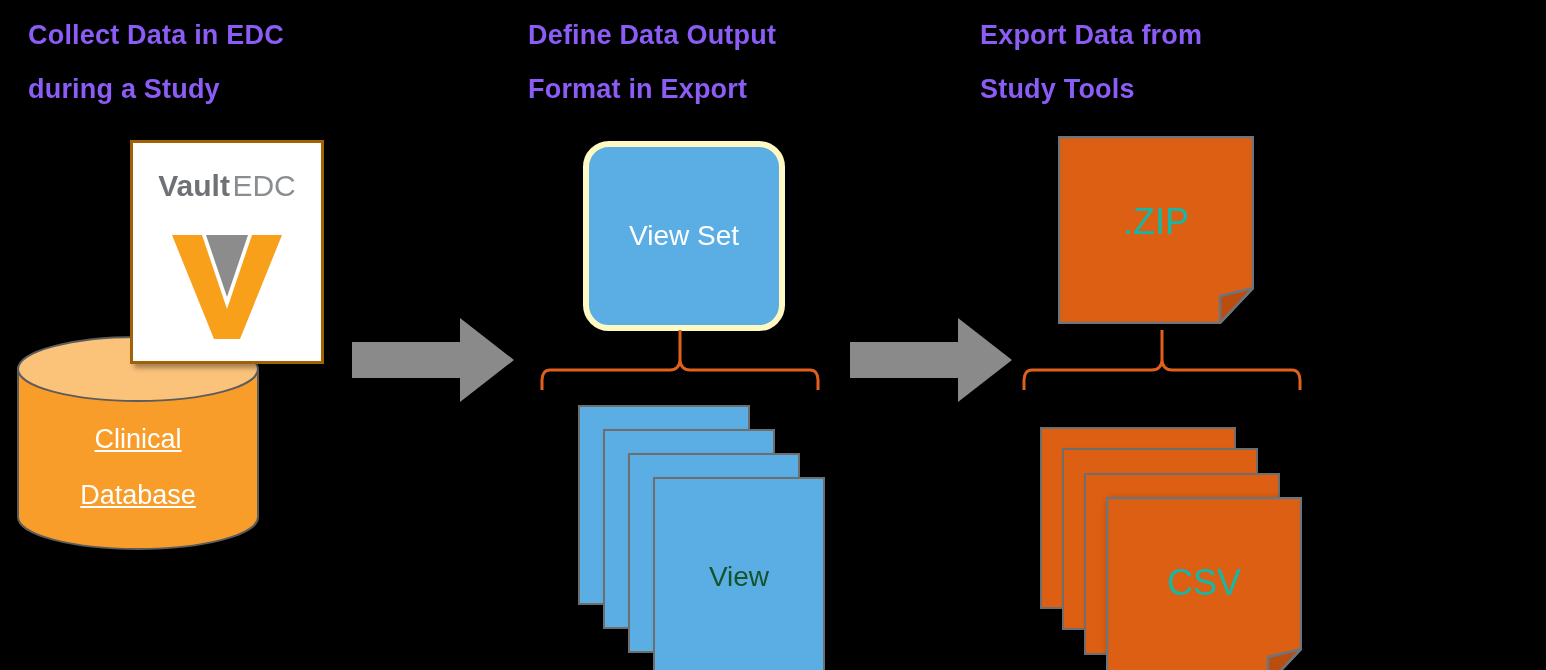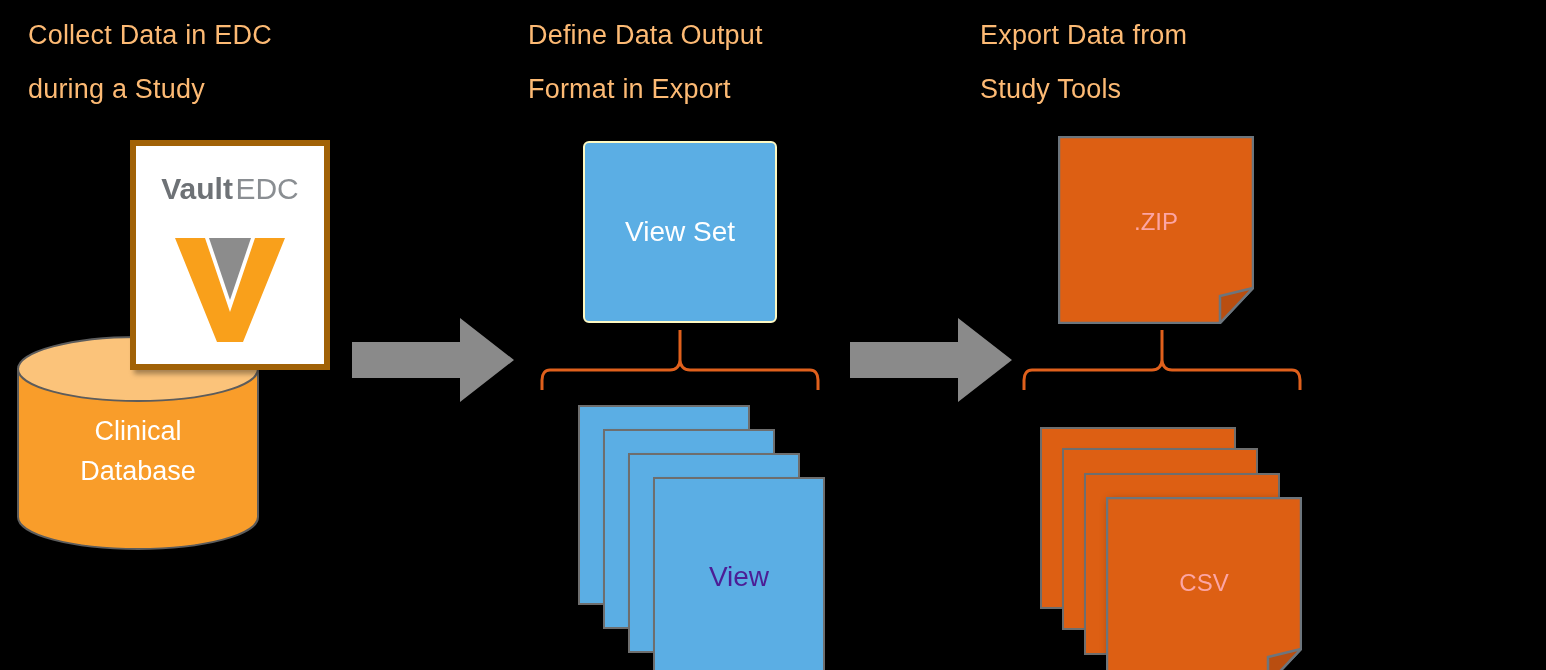--- a/index.html
+++ b/index.html
@@ -5,35 +5,35 @@
   html,body{margin:0;padding:0;background:#000;}
   body{
     width:1546px;height:670px;position:relative;overflow:hidden;
     font-family:"Liberation Sans","DejaVu Sans",sans-serif;
   }
   .stage{position:absolute;inset:0;}
 
   
   .heading{
     position:absolute;
-    color:#fdba74;
-    font-weight:normal;
+    color:#8b5cf6;
+    font-weight:bold;
     font-size:27px;
     line-height:54px;
     letter-spacing:.2px;
     white-space:pre-line;
   }
   #h1{left:28px;top:8px;}
   #h2{left:528px;top:8px;}
   #h3{left:980px;top:8px;}
 
   
   .edc-card{
     position:absolute;left:130px;top:140px;width:188px;height:218px;
-    background:#ffffff;border:6px solid #a16207;
+    background:#ffffff;border:3px solid #a16207;
     box-shadow:4px 4px 5px rgba(0,0,0,.35);
     z-index:5;
   }
   .edc-wordmark{
     position:absolute;left:0;right:0;top:26px;text-align:center;
     font-size:30px;color:#7b7f82;white-space:nowrap;
   }
   .edc-wordmark .b{font-weight:bold;color:#6e7276;}
   .edc-wordmark .l{font-weight:normal;color:#8a8e92;}
   .veeva-v{position:absolute;left:50%;top:88px;transform:translateX(-50%);}
@@ -43,21 +43,21 @@
   }
 
   
   .arrow{position:absolute;}
   #arrow1{left:352px;top:318px;}
   #arrow2{left:850px;top:318px;}
 
   
   .viewset{
     position:absolute;left:583px;top:141px;width:190px;height:178px;
-    background:#5BAEE4;border:2px solid #fef9c3;border-radius:6px;
+    background:#5BAEE4;border:6px solid #fef9c3;border-radius:26px;
     display:flex;align-items:center;justify-content:center;
     color:#ffffff;font-size:28px;
     box-shadow:4px 4px 5px rgba(0,0,0,.35);
   }
 
   .brace{position:absolute;}
   #brace-view{left:540px;top:330px;}
   #brace-csv{left:1022px;top:330px;}
 
   .stack{position:absolute;}
@@ -65,47 +65,47 @@
   #stack-csv{left:1040px;top:405px;width:280px;height:265px;margin-top:22px;}
 
   .card{
     position:absolute;border:2px solid #6e6e6e;
     box-shadow:3px 3px 4px rgba(0,0,0,.35);
   }
   .card.blue{background:#5BAEE4;}
   .card.orange{background:#DD5F13;}
   .card-label{
     position:absolute;left:0;right:0;top:50%;transform:translateY(-50%);
-    text-align:center;color:#4c1d95;font-size:28px;
+    text-align:center;color:#14532d;font-size:28px;
   }
 
   .zipbox{position:absolute;left:1058px;top:136px;width:196px;height:188px;}
   .foldlabel{
     position:absolute;left:0;right:0;top:46%;transform:translateY(-50%);
-    text-align:center;color:#fca5a5;font-size:24px;pointer-events:none;
+    text-align:center;color:#14b8a6;font-size:36px;pointer-events:none;
   }
 </style>
 </head>
 <body>
 
 <div class="stage">
 
   <div class="heading" id="h1">Collect Data in EDC
 during a Study</div>
   <div class="heading" id="h2">Define Data Output
 Format in Export</div>
   <div class="heading" id="h3">Export Data from
 Study Tools</div>
 
   <div class="cyl">
     <svg width="244" height="216" viewBox="0 0 244 216">
       <path d="M2,34 L2,182 A120,32 0 0 0 242,182 L242,34 Z" fill="#F99D2A" stroke="#5C5C5C" stroke-width="2"></path>
       <ellipse cx="122" cy="34" rx="120" ry="32" fill="#FBC37A" stroke="#5C5C5C" stroke-width="2"></ellipse>
     </svg>
-    <div style="position:absolute;left:0;top:76px;width:244px;text-align:center;color:#fff;font-size:27px;line-height:40px;white-space:pre-line;">Clinical
+    <div style="position:absolute;left:0;top:76px;width:244px;text-align:center;color:#fff;font-size:27px;line-height:56px;white-space:pre-line;text-decoration:underline;">Clinical
 Database</div>
   </div>
 
   <div class="edc-card">
     <div class="edc-wordmark">
       <span class="b">Vault</span><span> </span><span class="l">EDC</span>
     </div>
     <div class="veeva-v">
       <svg width="118" height="112" viewBox="0 0 118 112">
         <path d="M4,4 L34,4 L59,78 L84,4 L114,4 L72,108 L46,108 Z" fill="#F9A01B"></path>

